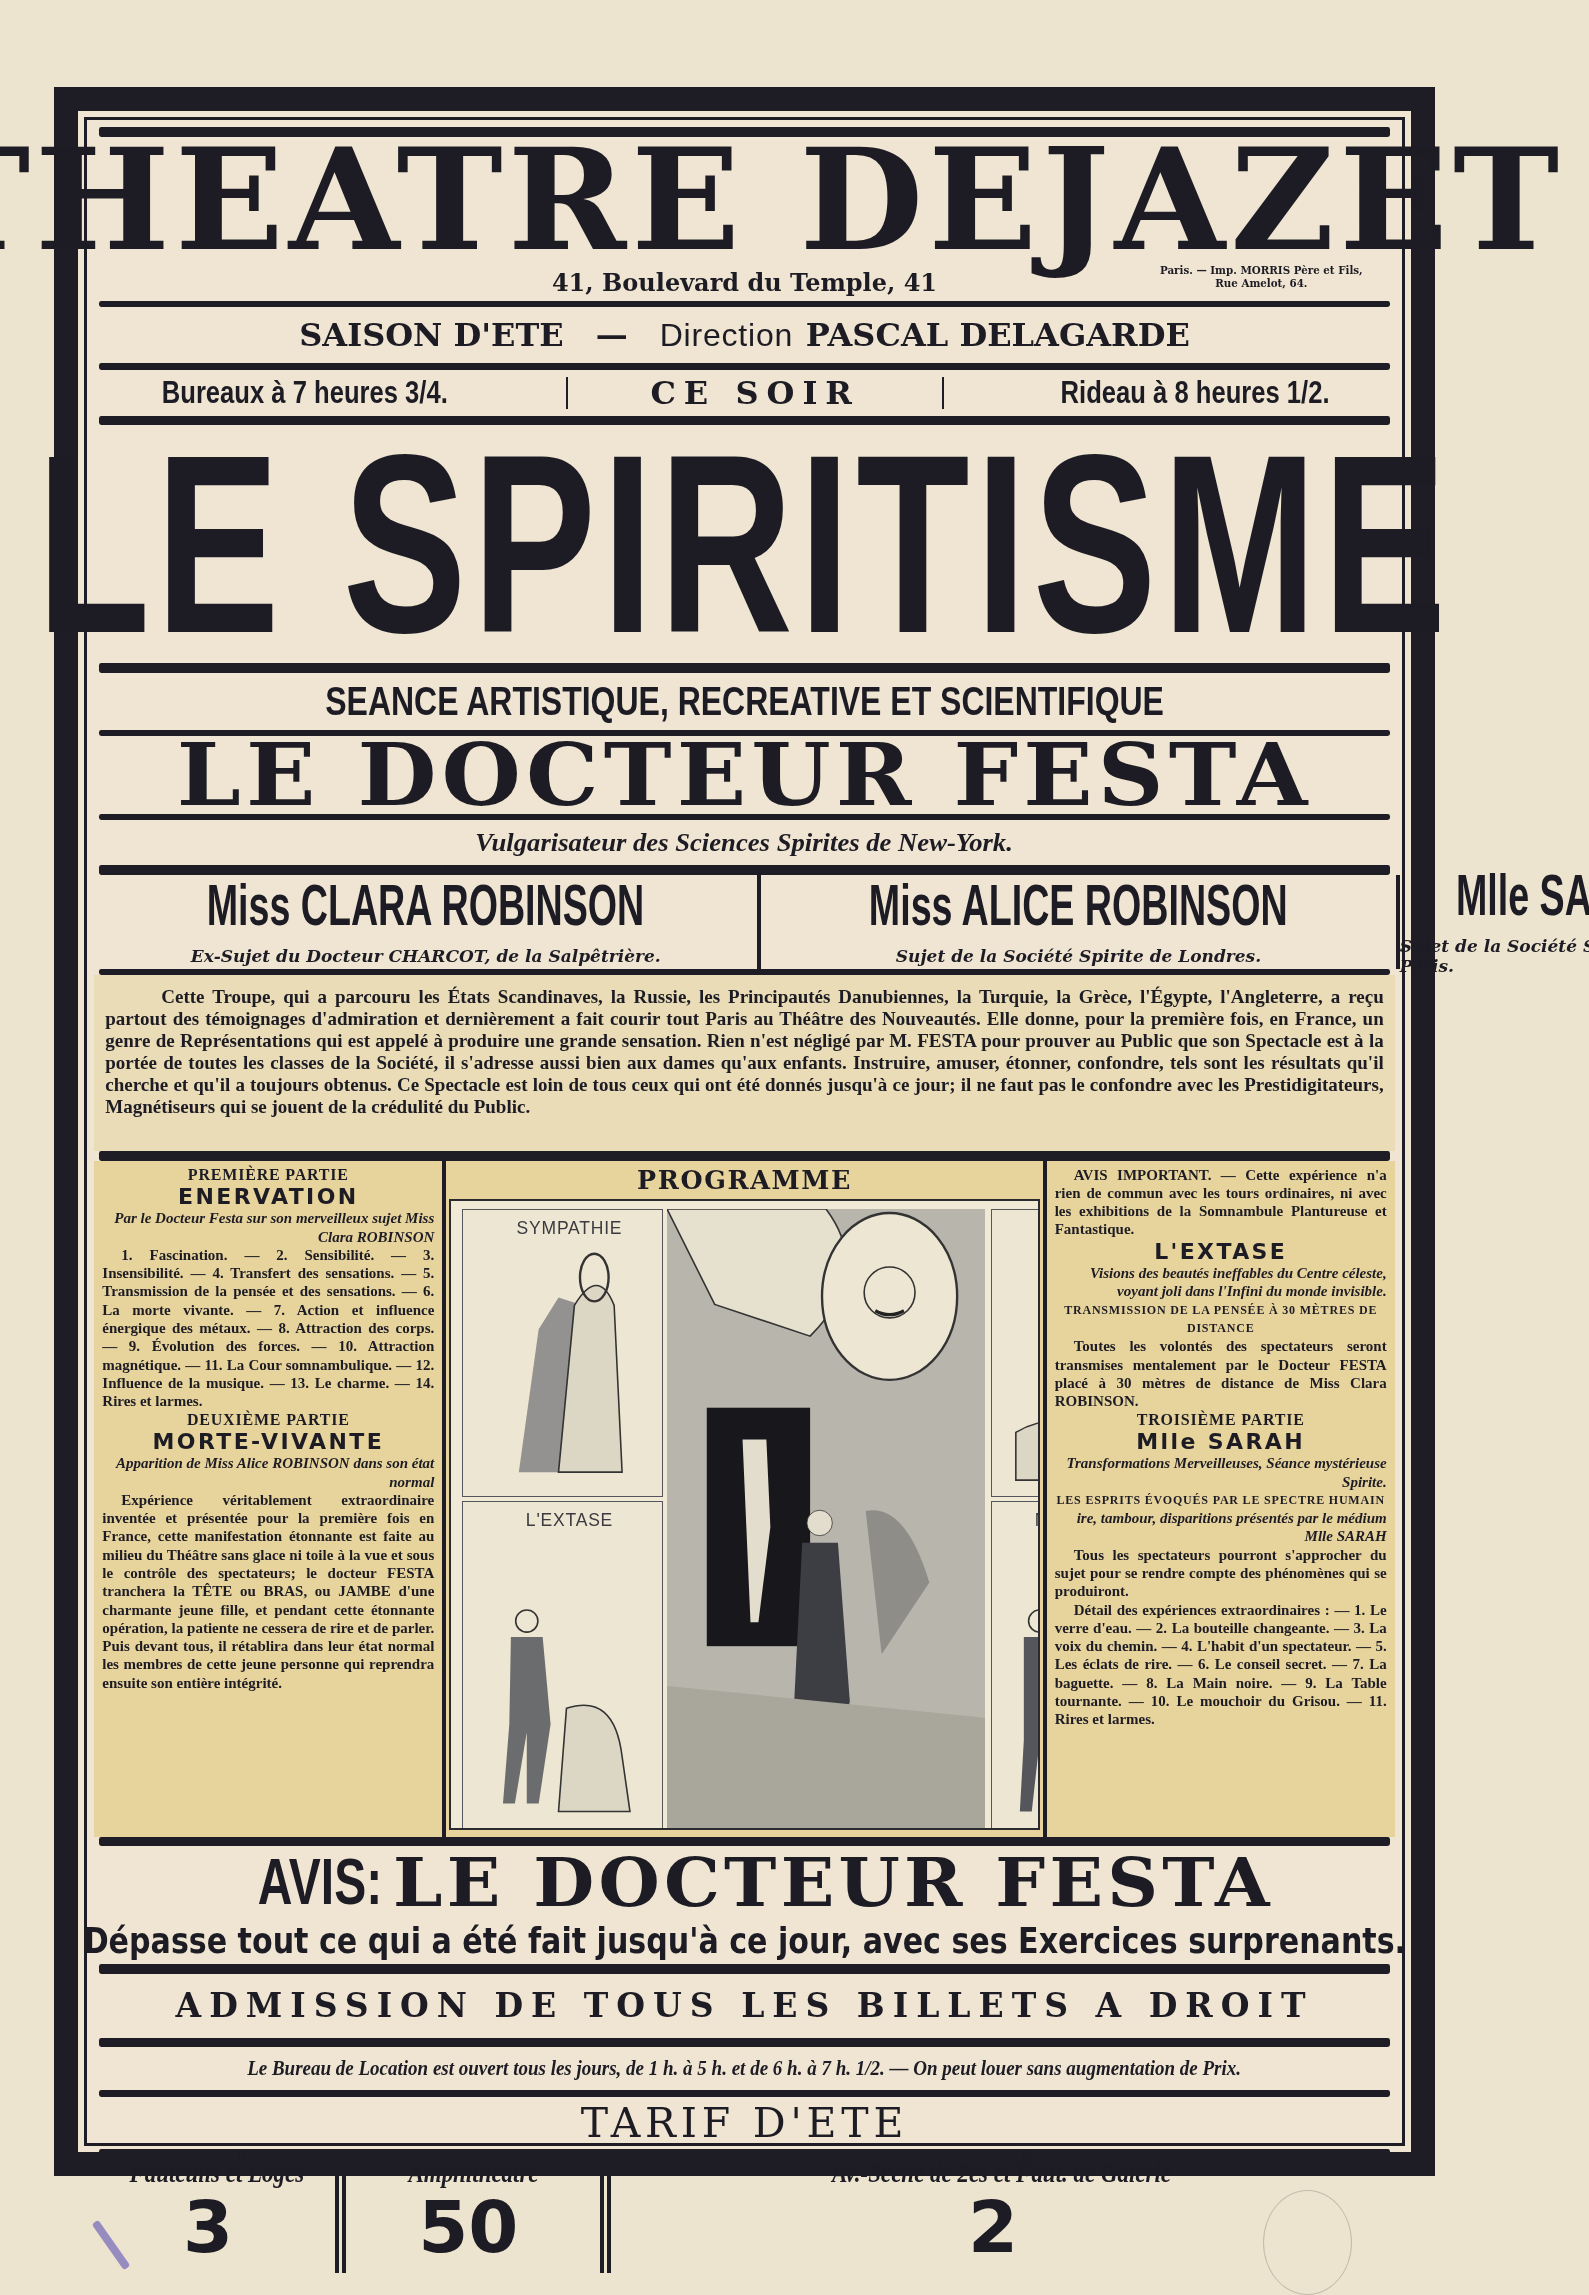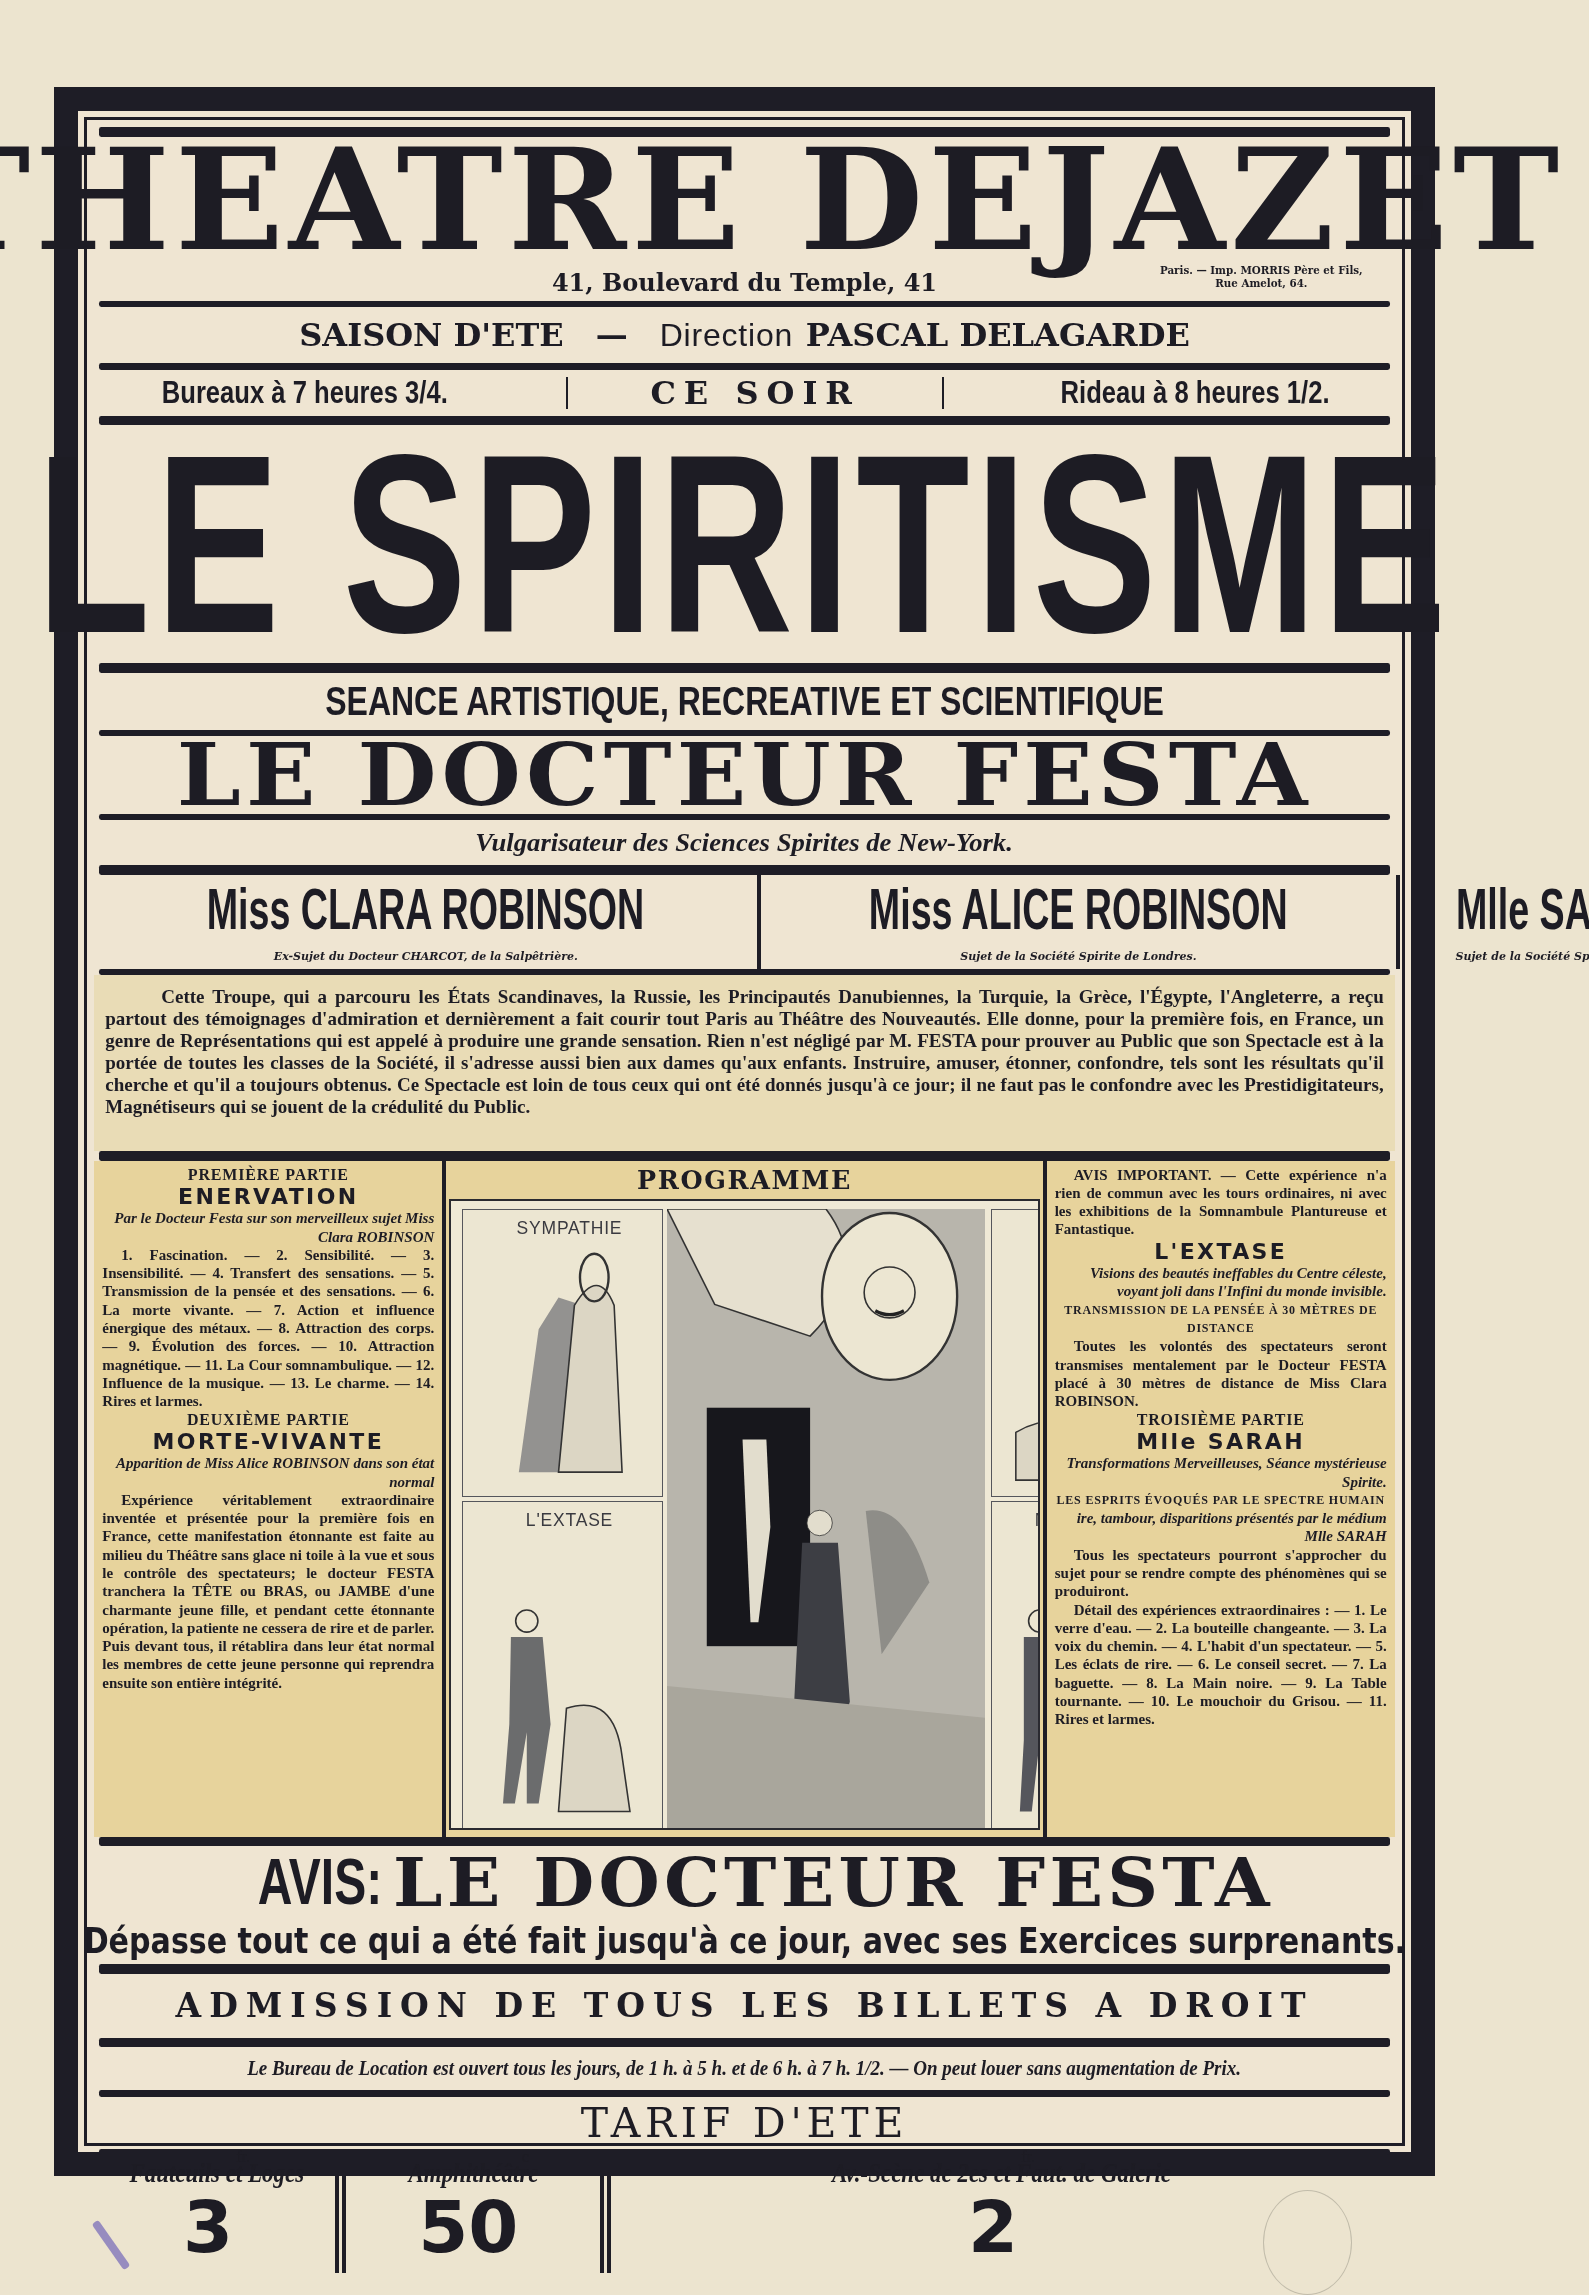--- a/index.html
+++ b/index.html
@@ -47,21 +47,21 @@
   .seance-row .cond { font-size:41px; transform:scaleX(0.78); }
   .docteur-row { height:78px; }
   .docteur-row .cond { font-size:86px; transform:scaleX(1.06); letter-spacing:4.8px; }
   .vulg-row { height:45px; }
   .vulg-row .cond { font-size:25.4px; transform:scaleX(1.05); }
 
   .artists { display:flex; height:94px; }
   .artist { flex:1; display:flex; flex-direction:column; align-items:center; justify-content:center; border-right:4px solid #1e1d26; }
   .artist:last-child { border-right:none; }
   .artist .name { font-size:57px; transform:scaleX(0.66); line-height:1; }
-  .artist .role { font-size:11px; font-style:italic; margin-top:12px; }
+  .artist .role { font-size:17px; font-style:italic; margin-top:12px; }
 
   .para { background:#e9dcb6; padding:11px 11px 8px; font-family:"Liberation Serif", serif; font-size:19px; line-height:22px; text-align:justify; text-indent:56px; font-weight:bold; height:157px; overflow:hidden; }
 
   
   .prog { display:flex; height:676px; background:#e7d39c; }
   .col { width:332px; padding:4.8px 8px; font-family:"Liberation Serif", serif; font-size:15px; line-height:18.3px; text-align:justify; overflow:hidden; }
   .col.left { border-right:4.8px solid #1e1d26; }
   .col.right { border-left:4.8px solid #1e1d26; }
   .col .part { text-align:center; font-weight:bold; font-size:16px; letter-spacing:0.8px; }
   .col .act { text-align:center; font-family:"DejaVu Sans", sans-serif; font-weight:bold; font-size:22px; letter-spacing:2.4px; line-height:25.4px; }

